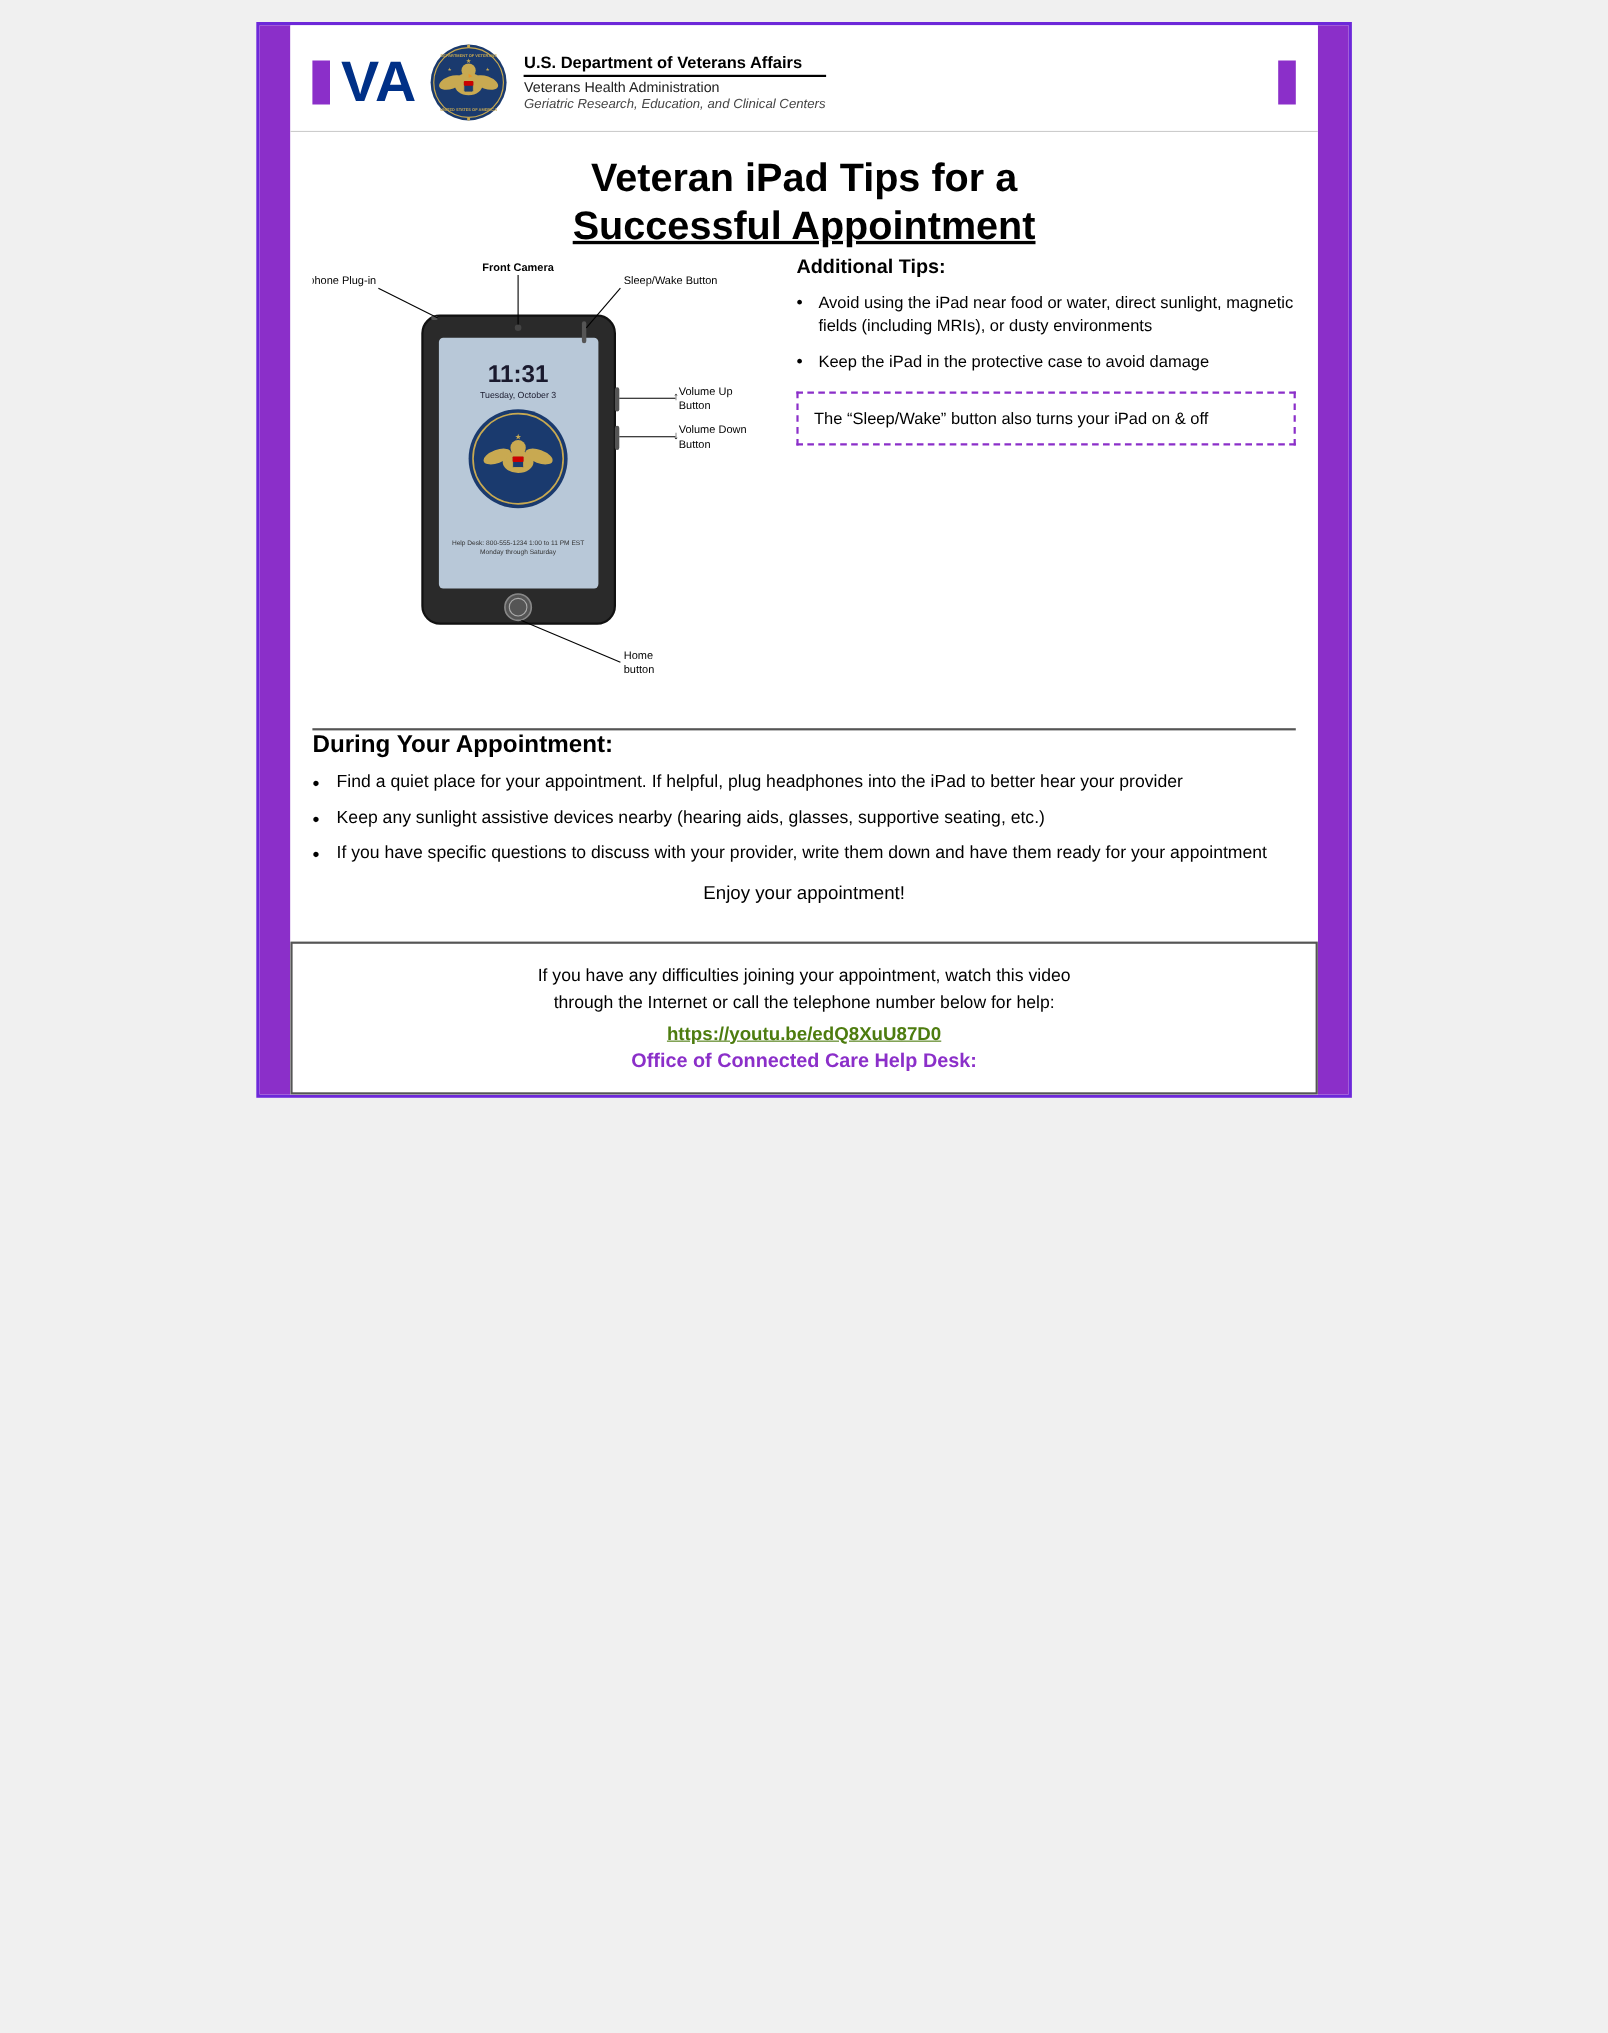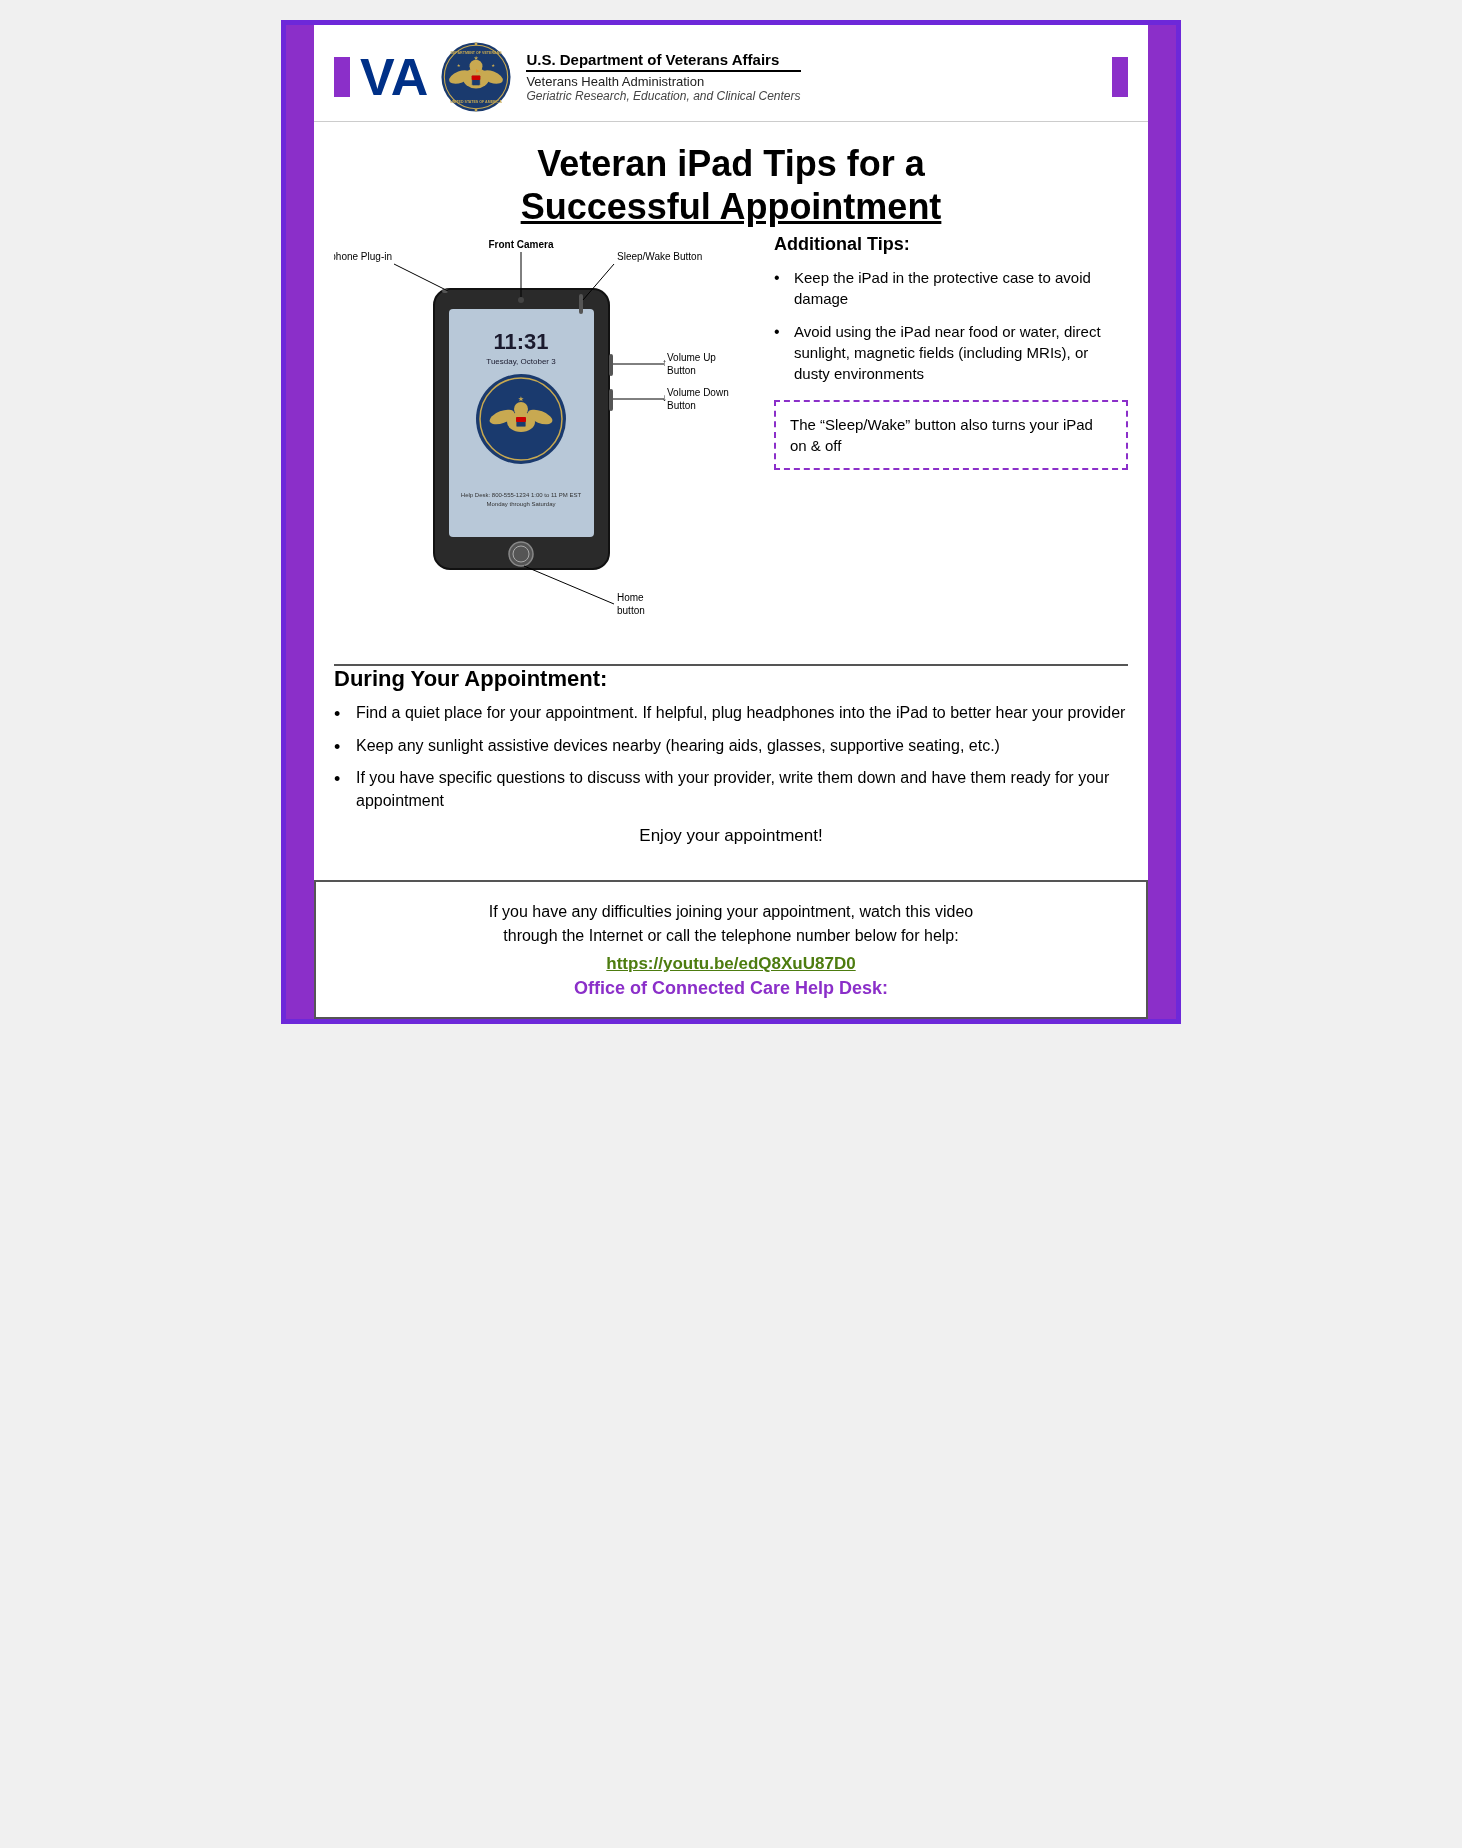--- a/index.html
+++ b/index.html
@@ -6,23 +6,23 @@
     body {
       font-family: Arial, sans-serif;
       background: #f0f0f0;
       display: flex;
       justify-content: center;
       align-items: flex-start;
       min-height: 100vh;
       padding: 20px;
     }
     .page {
-      width: 900px;
+      width: 996px;
       background: white;
-      border: 5px solid #6d28d9;
+      border: 3px solid #6d28d9;
       position: relative;
       padding: 0;
     }
     
     .page::before {
       content: '';
       position: absolute;
       left: 0; top: 0; bottom: 0;
       width: 28px;
       background: #8b2fc9;
@@ -356,22 +356,22 @@
             <text x="283" y="367" font-size="10" fill="#000">Home</text>
             <text x="283" y="380" font-size="10" fill="#000">button</text>
           </svg>
 
         </div>
       </div>
 
       <div class="tips-col">
         <div class="tips-heading">Additional Tips:</div>
         <ul class="tips-list">
+          <li>Avoid using the iPad near food or water, direct sunlight, magnetic fields (including MRIs), or dusty environments</li>
           <li>Keep the iPad in the protective case to avoid damage</li>
-          <li>Avoid using the iPad near food or water, direct sunlight, magnetic fields (including MRIs), or dusty environments</li>
         </ul>
         <div class="dotted-box">
           <span>The “Sleep/Wake” button also turns your iPad on &amp; off</span>
         </div>
       </div>
     </div>
 
     <div style="padding: 0 20px 6px 20px;">
       <div style="border-top: 2px solid #555; padding-top: 0;">
         <div class="during-heading">During Your Appointment:</div>

